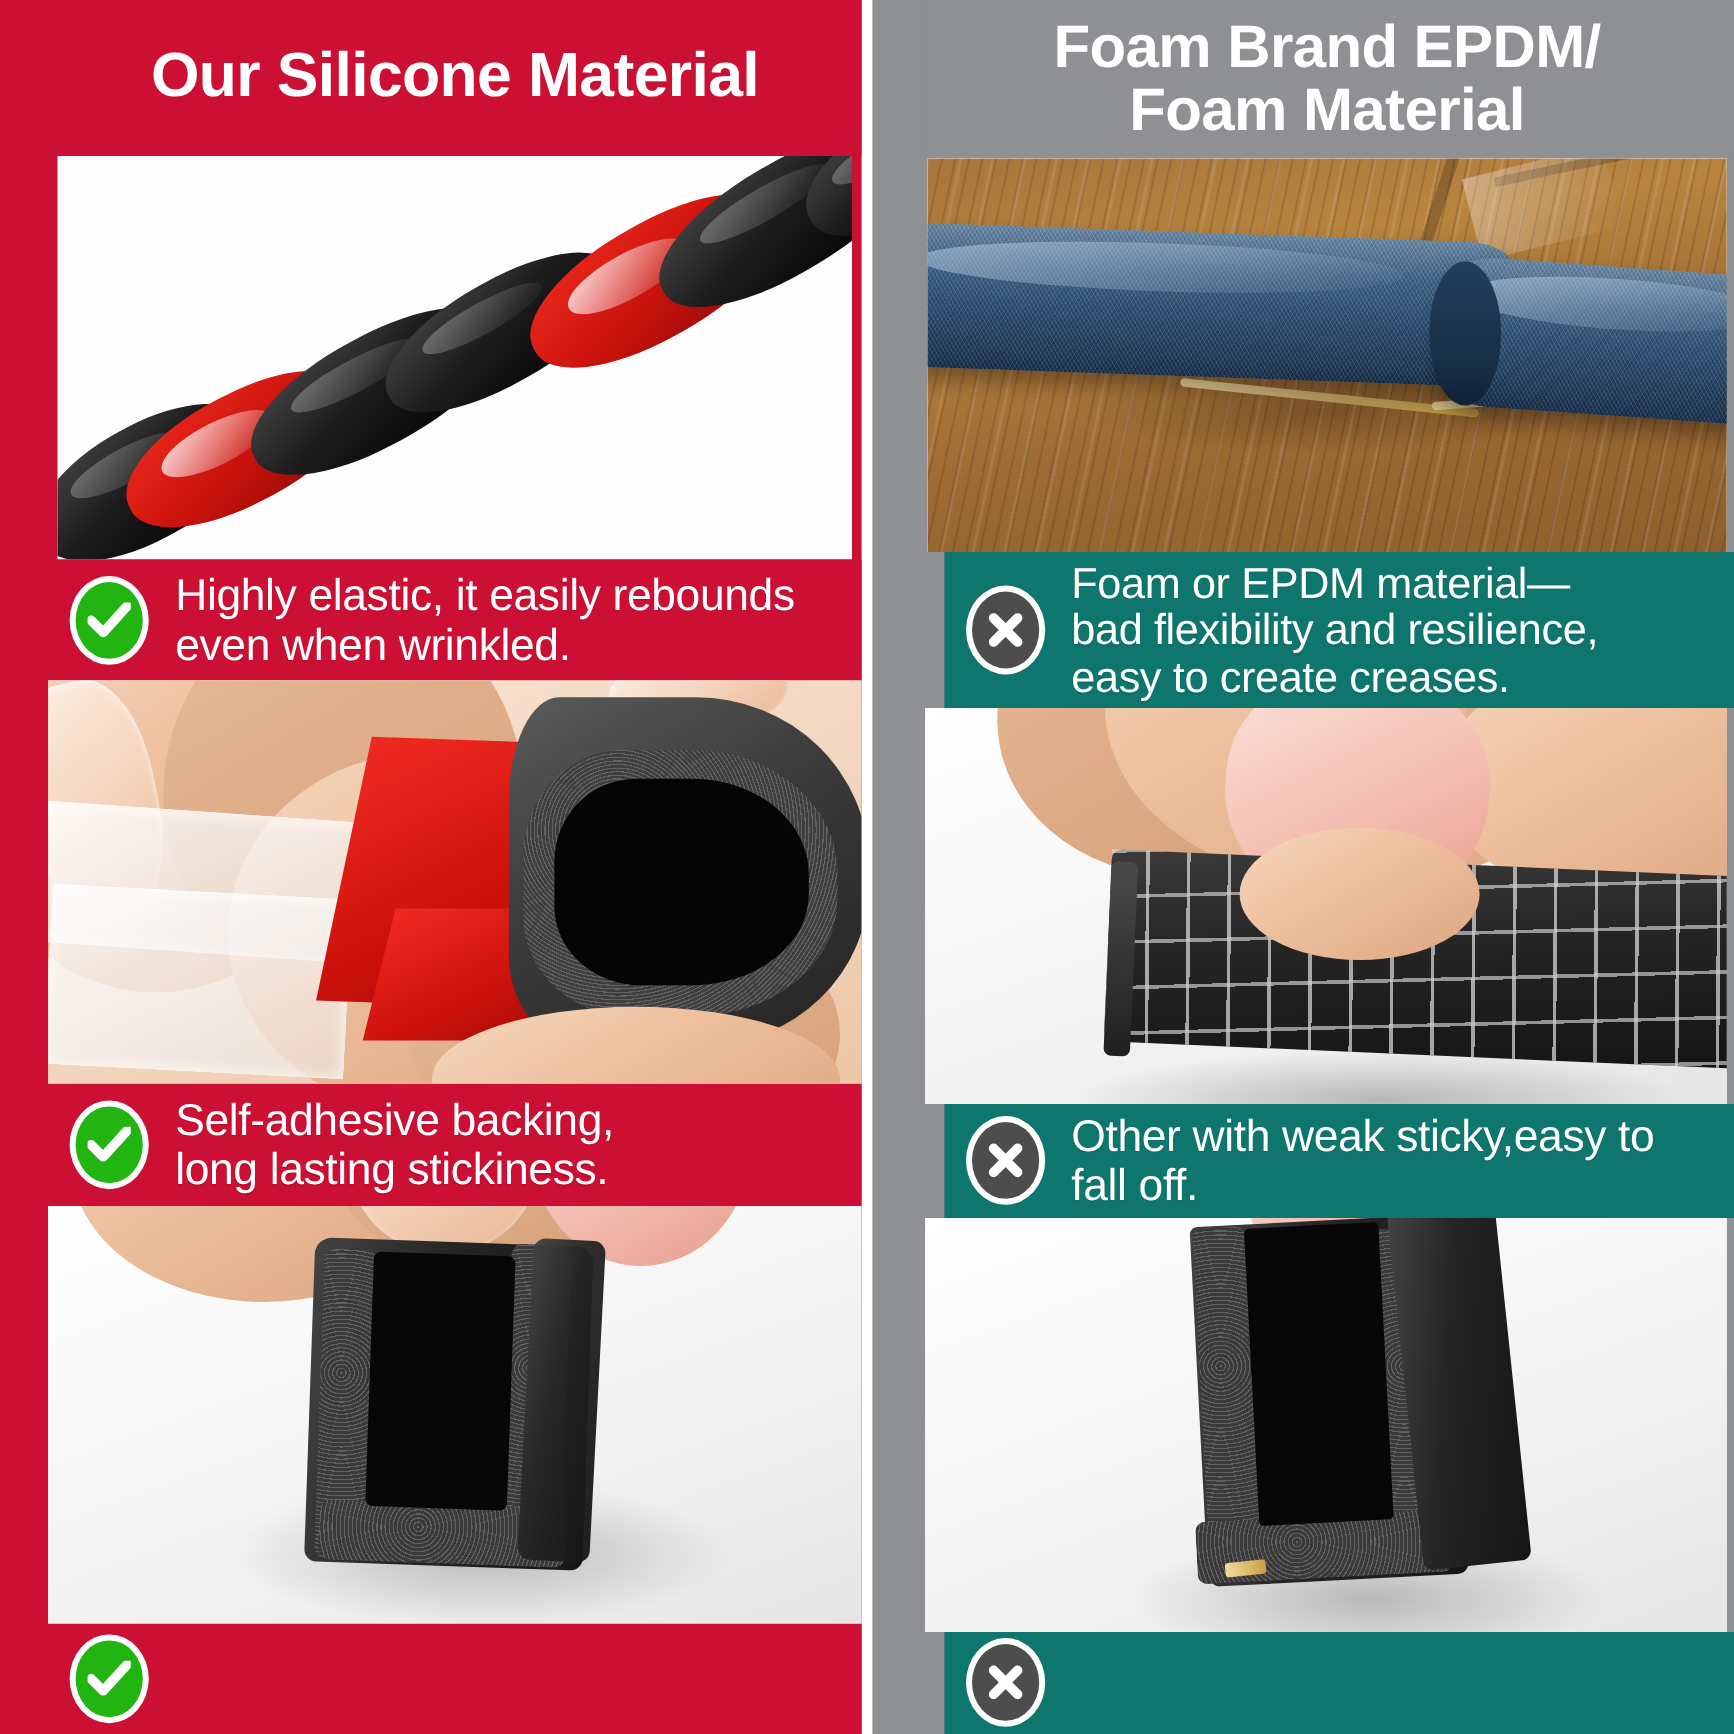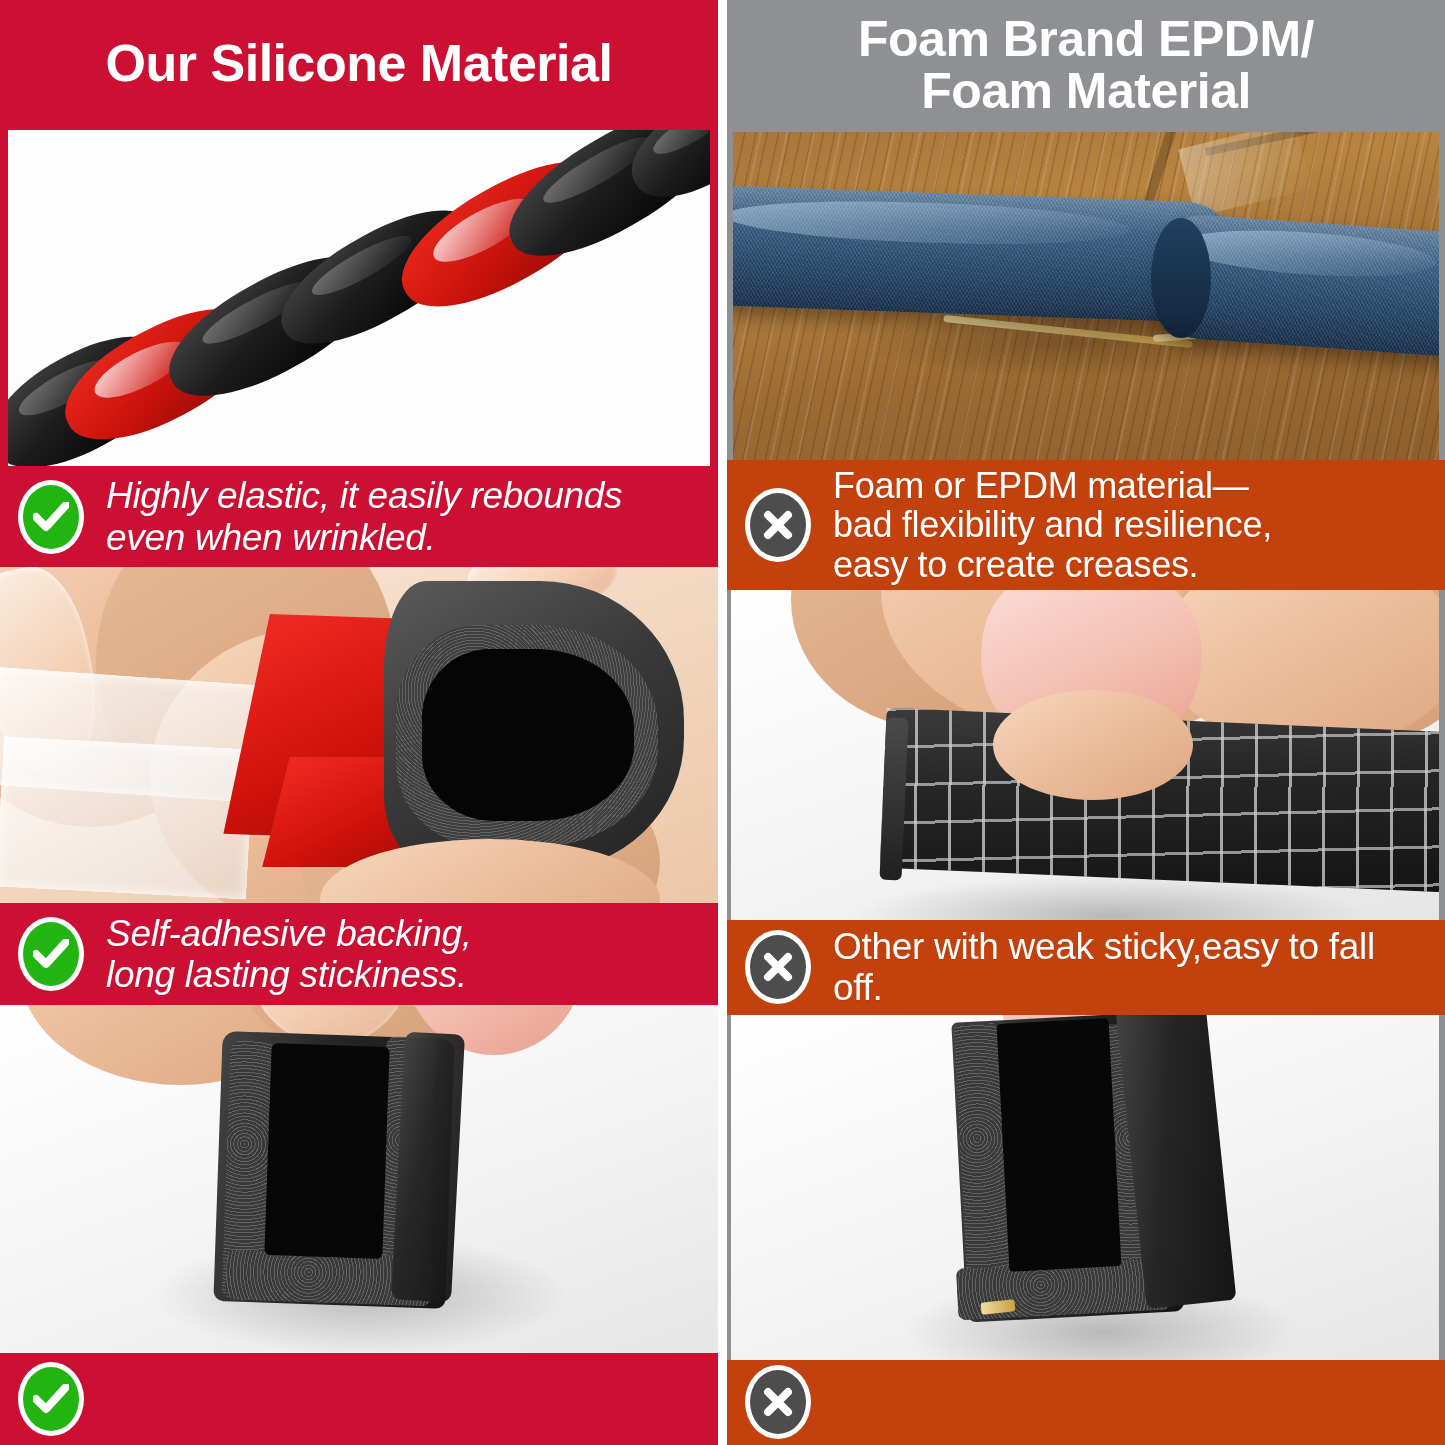--- a/index.html
+++ b/index.html
@@ -19,20 +19,21 @@
     background: #ffffff;
     display: flex;
   }
 
   .column {
     position: relative;
     height: 100%;
     display: flex;
     flex-direction: column;
     overflow: hidden;
+    padding-left: 40px;
   }
   .col-left  { width: 718px; background: #cc1034; }
   .col-gap   { width: 9px;  background: #ffffff; }
   .col-right { width: 718px; background: #8e9094; }
 
   
   .header {
     flex: 0 0 auto;
     display: flex;
     align-items: center;
@@ -72,22 +73,22 @@
 
   
   .caption {
     flex: 1 1 auto;
     display: flex;
     align-items: center;
     gap: 22px;
     padding: 0 16px 0 18px;
     box-sizing: border-box;
   }
-  .cap-red  { background: #cc1034; font-style: italic; }
-  .cap-gray { background: #c2410c; }
+  .cap-red  { background: #cc1034; }
+  .cap-gray { background: #0f766e; margin-left: 20px; }
   .caption-text {
     color: #ffffff;
     font-size: 37px;
     line-height: 1.12;
     letter-spacing: -0.3px;
     white-space: pre-line;
     text-shadow: 0 1px 1px rgba(0,0,0,0.10);
   }
   .caption-text.tight { font-size: 36px; line-height: 1.1; }
 

